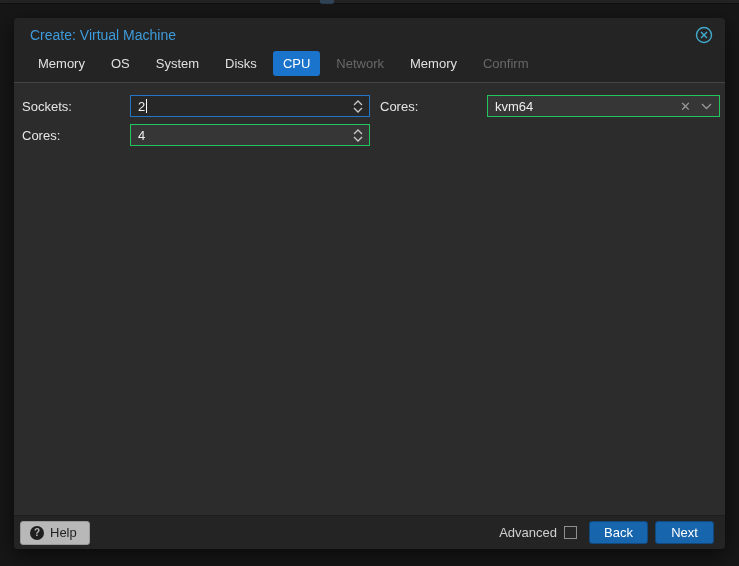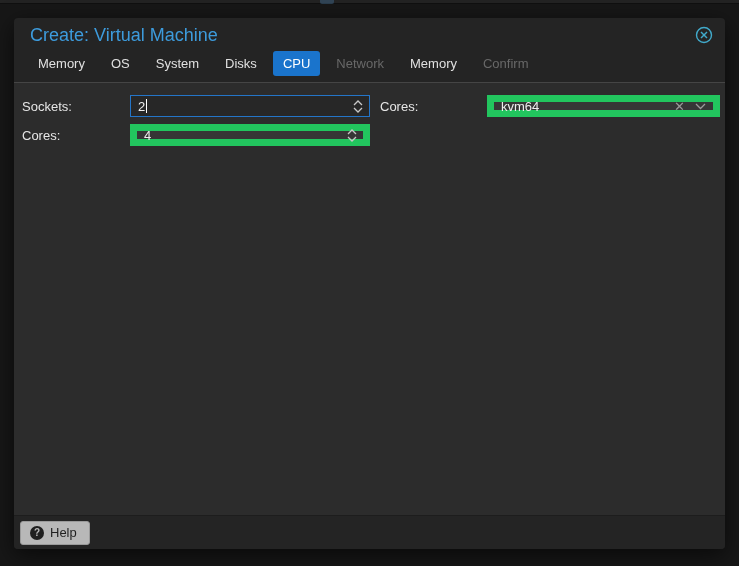--- a/index.html
+++ b/index.html
@@ -24,21 +24,21 @@
   .dialog {
     position: absolute; left: 14px; top: 18px; width: 711px; height: 531px;
     background: #242424; border-radius: 4px;
     box-shadow: 0 6px 22px rgba(0,0,0,.6);
     display: flex; flex-direction: column;
   }
   .dialog-header {
     height: 30px; display: flex; align-items: center;
     padding: 4px 12px 0 16px; flex: none;
   }
-  .dialog-title { color: #3d9bdc; font-size: 18px; }
+  .dialog-title { color: #3d9bdc; font-size: 14px; }
   .close-btn {
     margin-left: auto; width: 18px; height: 18px; display: flex;
     align-items: center; justify-content: center; cursor: pointer;
   }
 
   
   .tabbar {
     height: 34px; flex: none; display: flex; align-items: center;
     padding: 0 0 4px 14px;
   }
@@ -58,21 +58,21 @@
   .col-left  { left: 8px;  width: 348px; }
   .col-right { left: 366px; width: 340px; }
   .form-row { display: flex; align-items: center; height: 22px; margin-bottom: 7px; }
   .form-label { flex: none; font-size: 13px; color: #e6e6e6; }
   .col-left  .form-label { width: 108px; }
   .col-right .form-label { width: 107px; }
 
   .field {
     flex: 1; height: 22px; background: #363636; display: flex;
     align-items: center; padding: 0 4px 0 7px; font-size: 13px; color: #eeeeee;
-    border: 7px solid #22c55e;
+    border: 1px solid #22c55e;
   }
   .field.focused { background: #272727; border: 1px solid #2475c8; }
   .field-value { white-space: nowrap; }
   .text-caret {
     display: inline-block; width: 1px; height: 14px; background: #ffffff;
     margin-left: 1px; vertical-align: middle;
   }
   .spin-buttons {
     margin-left: auto; display: flex; flex-direction: column;
     align-items: center; justify-content: center; gap: 1px; padding-right: 2px;
@@ -191,15 +191,21 @@
       </div>
     </div>
 
   </div>
 
   <div class="dialog-footer">
     <div class="help-btn">
       <span class="help-icon">?</span>
       <span>Help</span>
     </div>
+    <div class="footer-right">
+      <span class="advanced-label">Advanced</span>
+      <span class="checkbox"></span>
+      <div class="btn-primary btn-back">Back</div>
+      <div class="btn-primary">Next</div>
+    </div>
   </div>
 
 </div>
 
 </body></html>

